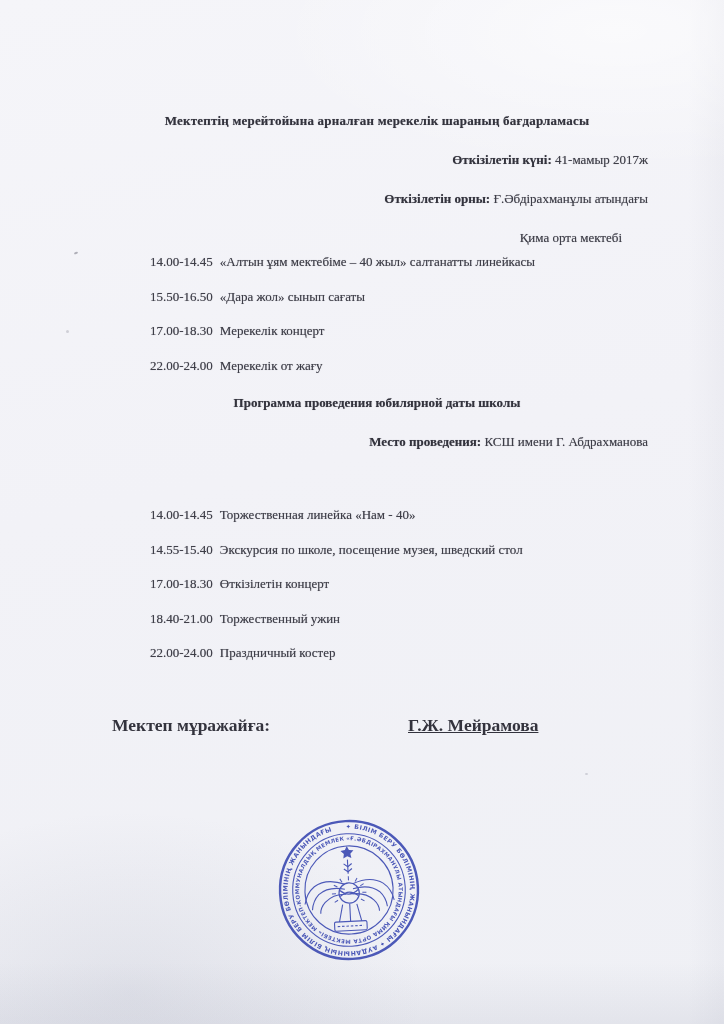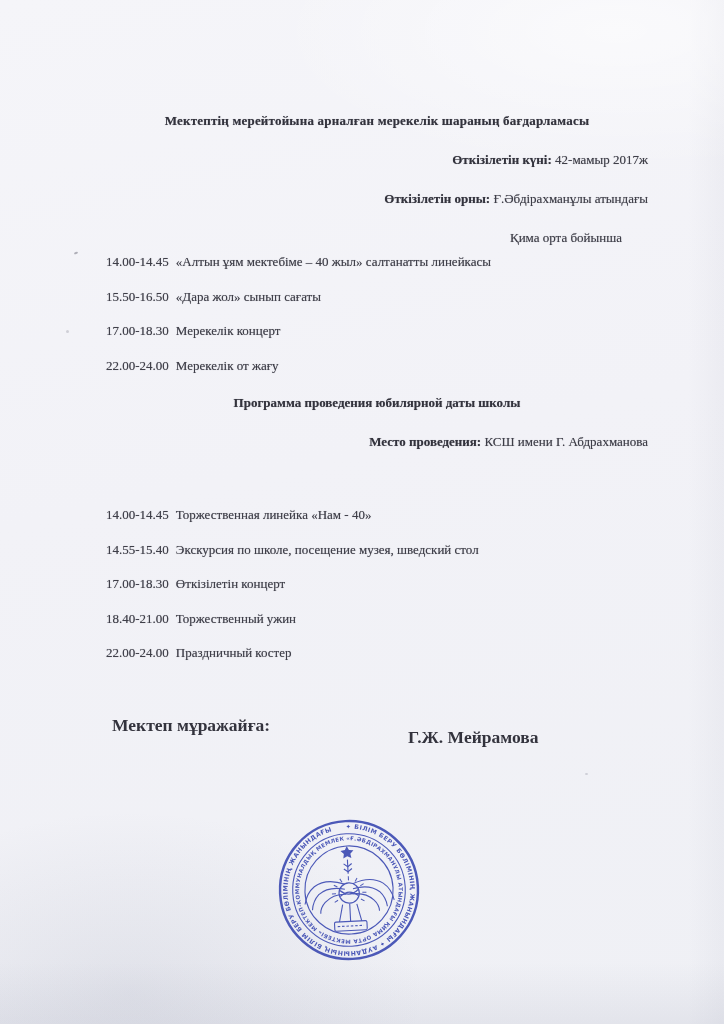--- a/index.html
+++ b/index.html
@@ -29,33 +29,33 @@
     font-size: 13px;
     line-height: 39px;
     white-space: nowrap;
     text-shadow: 0 0 0.7px rgba(62,62,72,0.55);
   }
   .bold { font-weight: bold; color: #33333d; }
   .center { text-align: center; white-space: normal; }
   .right { text-align: right; }
   .title-kz { margin-top: 101px; letter-spacing: 0.2px; }
   .place2 { padding-right: 26px; }
-  .sched .line { line-height: 34.5px; }
+  .sched .line { line-height: 34.5px; margin-left: 44px; }
   .sched-kz { margin-top: -12px; }
   .sched-ru { margin-top: 37px; }
   .time { margin-right: 7px; }
   .signature-row {
     position: relative;
     margin-top: 36px;
     height: 36px;
     line-height: 36px;
     font-size: 17.5px;
   }
   .signature-row .label { margin-left: 6px; }
-  .signature-row .name { position: absolute; left: 302px; top: 12px; }
+  .signature-row .name { position: absolute; left: 302px; top: 0; text-decoration: underline; }
   .stamp {
     position: absolute;
     left: 278px;
     top: 819px;
     width: 142px;
     height: 142px;
     transform: rotate(-3deg);
     opacity: 0.92;
   }
   .stamp .stroke { stroke: var(--stamp-ink); fill: none; }
@@ -71,25 +71,25 @@
   .speck-3 { left: 585px; top: 773px; width: 3px; height: 2px; opacity: .5; }
 </style>
 </head>
 <body>
 
 <div class="page">
   <div class="content">
 
     <p class="line bold center title-kz">Мектептің мерейтойына арналған мерекелік шараның бағдарламасы</p>
 
-    <p class="line right"><span class="bold">Өткізілетін күні:</span>&nbsp;<span>42-мамыр 2017ж</span></p>
+    <p class="line right"><span class="bold">Өткізілетін күні:</span>&nbsp;<span>41-мамыр 2017ж</span></p>
 
     <p class="line right"><span class="bold">Өткізілетін орны:</span>&nbsp;<span>Ғ.Әбдірахманұлы атындағы</span></p>
 
-    <p class="line right place2">Қима орта бойынша</p>
+    <p class="line right place2">Қима орта мектебі</p>
 
     <div class="sched sched-kz">
       <p class="line"><span class="time">14.00-14.45</span><span>«Алтын ұям мектебіме – 40 жыл» салтанатты линейкасы</span></p>
       <p class="line"><span class="time">15.50-16.50</span><span>«Дара жол»  сынып сағаты</span></p>
       <p class="line"><span class="time">17.00-18.30</span><span>Мерекелік концерт</span></p>
       <p class="line"><span class="time">22.00-24.00</span><span>Мерекелік от жағу</span></p>
     </div>
 
     <p class="line bold center">Программа проведения юбилярной даты школы</p>
 

